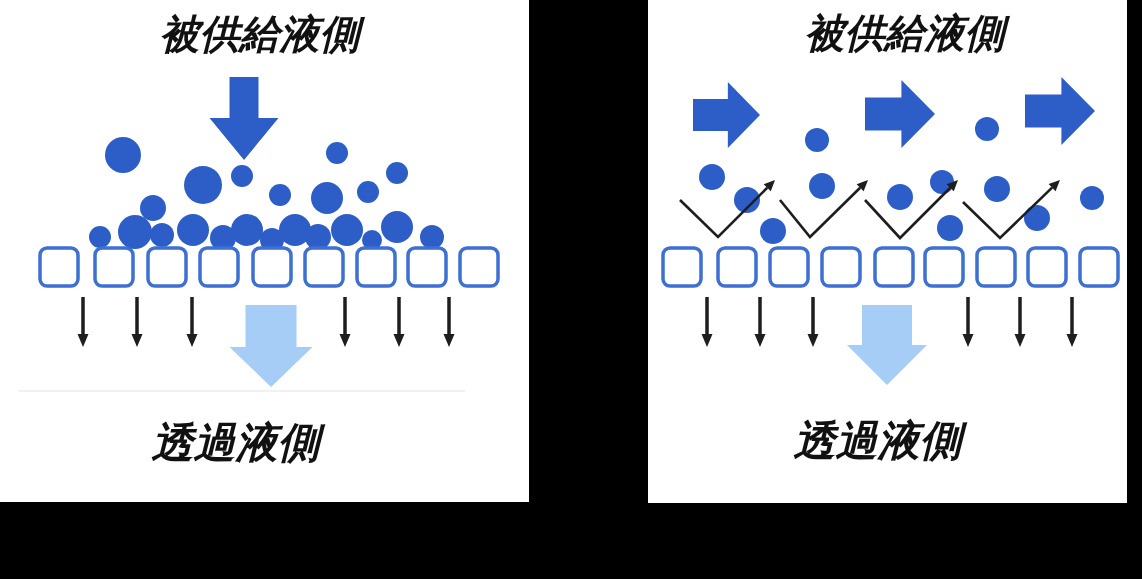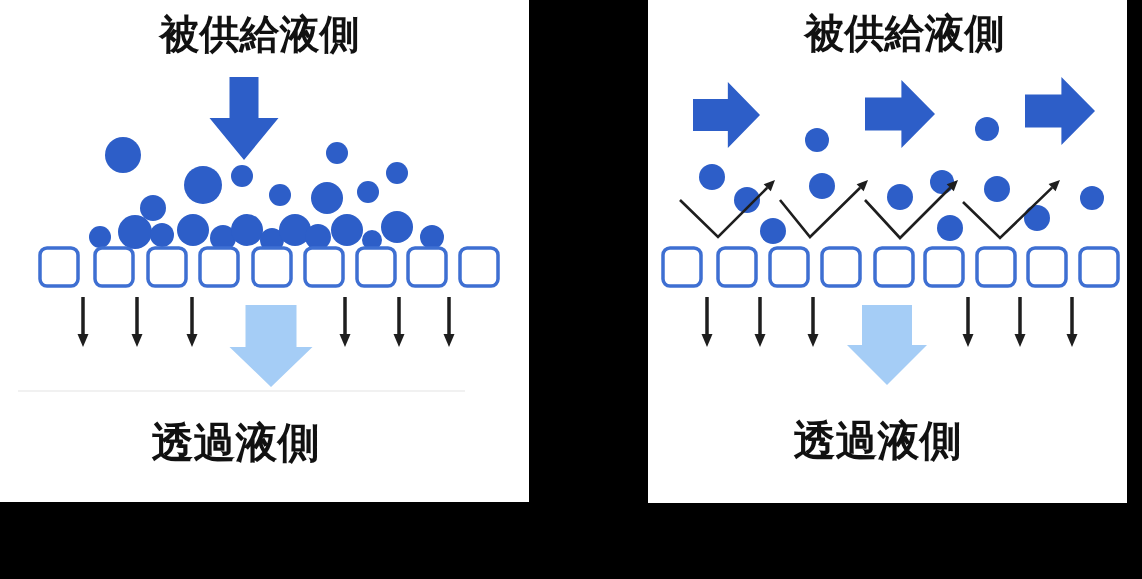--- a/index.html
+++ b/index.html
@@ -1,21 +1,21 @@
 <!DOCTYPE html>
 <html><head>
 <meta charset="utf-8">
 <style>
   html,body{margin:0;padding:0;}
   body{
     width:1142px;height:579px;position:relative;overflow:hidden;
     background:#000;
     font-family:"Liberation Sans", sans-serif;
   }
-  .panel{position:absolute;background:#fff;overflow:hidden;}
+  .panel{position:absolute;background:#fff;overflow:hidden;font-style:italic;}
   .panel-svg{position:absolute;left:0;top:0;}
   .panel-title,.panel-bottom-label{
     position:absolute;left:0;right:0;text-align:center;
     font-weight:bold;color:#111;line-height:1.1;letter-spacing:0px;
     white-space:nowrap;
   }
   .panel-title{font-size:40px;}
   .panel-bottom-label{font-size:42px;}
 </style>
 </head>

